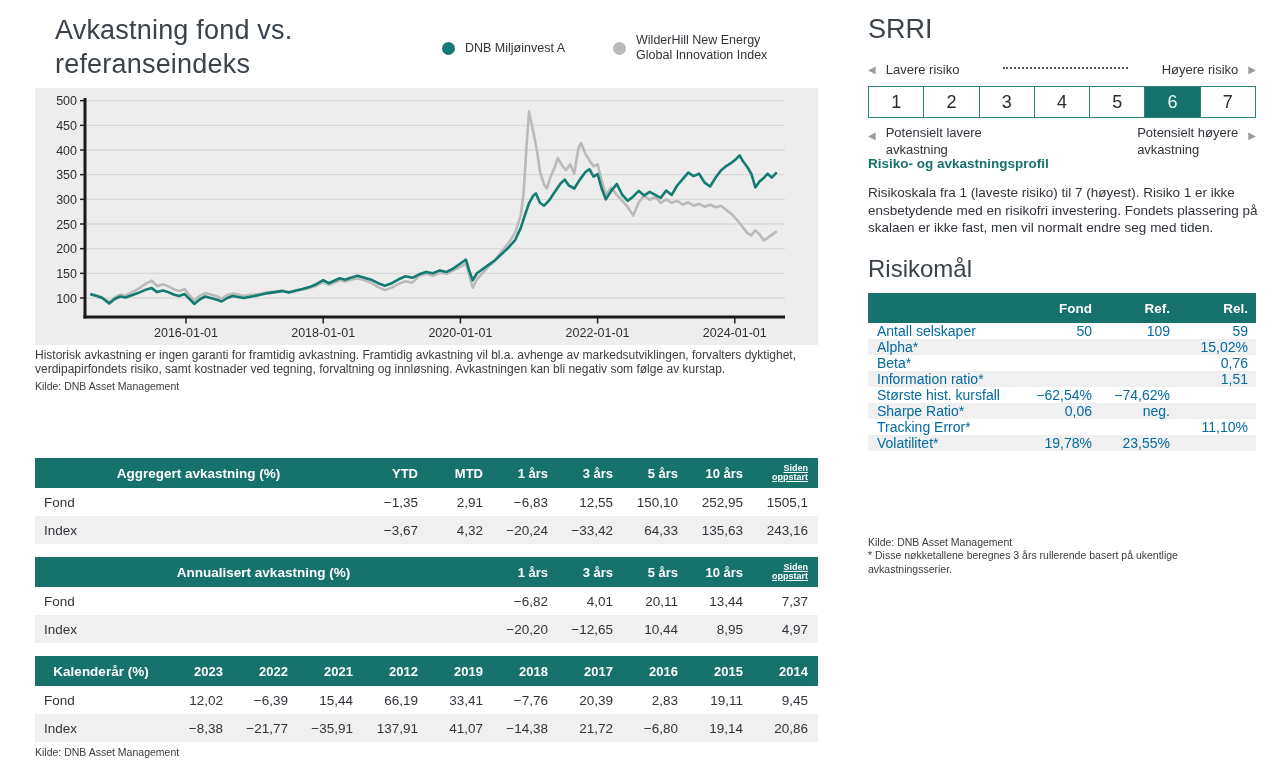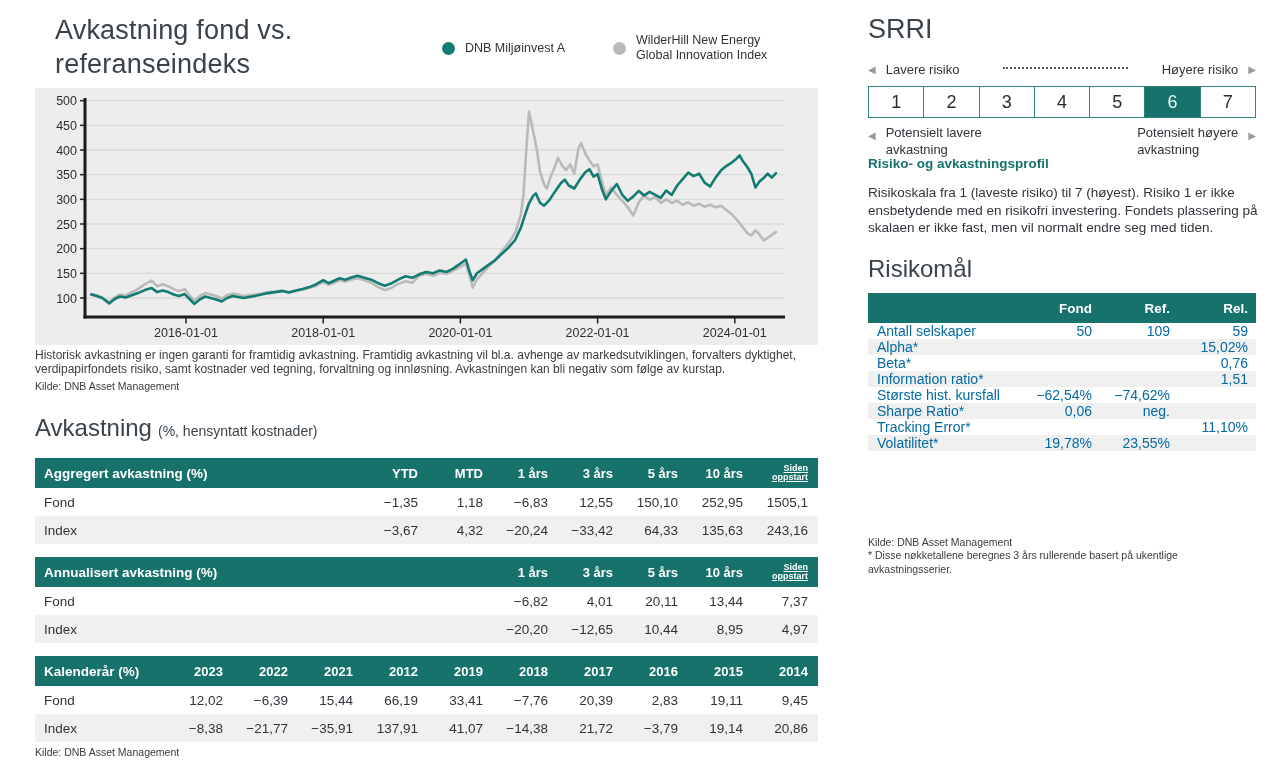--- a/index.html
+++ b/index.html
@@ -26,21 +26,21 @@
   .table-source { position:absolute; left:35px; top:746px; }
 
   .returns-heading { position:absolute; left:35px; top:414px; }
   .h-big { font-size:24px; color:#3A434B; }
   .h-sub { font-size:14px; color:#3A434B; margin-left:6px; }
 
   .perf-tables { position:absolute; left:35px; top:458px; width:783px; }
   table.perf-table { border-collapse:collapse; table-layout:fixed; width:783px; margin-bottom:13px; }
   table.perf-table th { background:#17726B; color:#fff; font-weight:bold; height:30px;
     font-size:13px; text-align:right; padding-right:10px; vertical-align:middle; }
-  table.perf-table th.lab { text-align:left; padding-left:9px; font-size:13.5px; }
+  table.perf-table th.lab { text-align:center; padding-left:9px; font-size:13.5px; }
   table.perf-table th.small div { font-size:9px; line-height:9.5px; font-weight:bold;text-decoration:underline; }
   table.perf-table td { height:28px; font-size:13.5px; color:#30343A; text-align:right; padding-right:10px; vertical-align:middle; }
   table.perf-table td.lab { text-align:left; padding-left:9px; }
   table.perf-table tr.alt { background:#F0F0F0; }
 
   
   .srri-title { position:absolute; left:868px; top:14px; font-size:27px; color:#3A434B; }
   .srri-scale-row { position:absolute; left:868px; top:62px; width:388px; display:flex; align-items:center; font-size:13px; color:#30343A; }
   .srri-scale-row .dots { flex:1; border-top:2px dotted #555; margin:0 34px 0 44px; height:0; transform:translateY(-2px); }
   .arrow { color:#9B9B9B; font-size:10px; }
@@ -136,23 +136,20 @@
       <text x="699.8" y="249" text-anchor="middle" font-size="12.5" fill="#2F2F2F">2024-01-01</text>
       <line x1="50" y1="10" x2="50" y2="230.5" stroke="#1A1A1A" stroke-width="3"></line>
       <line x1="48.5" y1="229" x2="750" y2="229" stroke="#1A1A1A" stroke-width="3"></line>
       <polyline points="56.3,206.1 61.8,207.5 67.3,209.5 74.2,213.9 79.7,209.5 85.1,206.5 90.6,207.5 96.1,204.6 103.0,201.1 109.8,196.2 116.7,192.7 122.2,198.2 127.7,196.2 133.2,198.2 138.7,201.1 144.1,203.1 149.6,201.1 155.1,208.0 159.2,212.5 164.7,208.0 170.2,205.1 175.7,206.5 181.2,208.0 186.7,210.5 192.2,207.0 197.6,205.6 203.1,206.5 208.6,208.0 214.1,207.0 219.6,206.5 226.5,205.6 233.3,204.1 240.2,203.6 247.0,202.6 253.9,204.1 260.8,203.1 267.6,201.6 274.5,200.1 281.3,197.7 288.2,194.2 293.7,196.7 299.2,194.7 304.7,192.2 310.2,193.7 315.6,191.7 322.5,190.3 329.4,192.2 336.2,194.7 343.1,199.1 349.9,202.1 356.8,199.6 363.7,195.7 370.5,193.2 377.4,194.7 384.2,187.8 391.1,185.8 398.0,187.8 404.8,184.8 411.7,185.8 418.5,182.4 425.4,178.9 430.9,175.5 434.3,187.3 437.7,199.6 441.9,191.3 447.4,185.3 452.8,179.4 459.7,173.0 466.6,163.6 473.4,155.2 480.3,144.4 485.8,127.1 488.5,106.4 491.3,62.0 494.0,23.5 496.7,36.3 499.5,49.7 502.2,64.0 505.0,83.7 509.1,96.5 511.8,100.5 516.0,87.7 520.1,78.3 522.8,69.9 526.9,77.3 531.0,82.2 535.2,76.3 539.3,85.7 543.4,60.5 546.1,55.1 550.3,65.5 554.4,72.4 558.5,78.3 562.6,76.3 566.7,92.6 570.8,106.9 576.3,99.5 581.8,106.9 587.3,112.8 592.8,119.2 598.3,127.6 603.8,114.3 609.2,107.4 614.7,111.8 620.2,108.9 625.7,114.8 631.2,111.3 636.7,114.8 642.2,112.8 647.7,116.8 653.2,114.3 658.6,117.7 664.1,115.8 669.6,118.7 675.1,116.8 680.6,119.2 686.1,117.7 691.6,122.2 697.1,126.6 701.2,131.1 704.6,135.0 708.0,139.5 712.1,144.9 716.3,147.3 720.4,142.4 724.5,146.4 728.6,152.3 732.7,149.8 736.8,146.9 741.0,143.9" fill="none" stroke="#BABABA" stroke-width="2.6" stroke-linejoin="round" stroke-linecap="round"></polyline>
       <polyline points="56.3,206.5 61.8,208.0 67.3,210.0 74.2,215.4 79.7,211.0 85.1,208.5 90.6,209.5 96.1,207.5 103.0,205.1 109.8,202.1 116.7,200.1 122.2,204.1 127.7,202.6 133.2,204.1 138.7,206.5 144.1,208.0 149.6,206.1 155.1,211.5 159.2,215.9 164.7,211.5 170.2,208.5 175.7,210.0 181.2,211.5 186.7,213.5 192.2,210.0 197.6,208.0 203.1,209.0 208.6,210.0 214.1,209.0 219.6,208.0 226.5,206.5 233.3,205.1 240.2,204.1 247.0,203.1 253.9,204.6 260.8,202.6 267.6,201.1 274.5,199.1 281.3,196.2 288.2,192.2 293.7,195.2 299.2,192.7 304.7,190.3 310.2,191.7 315.6,189.8 322.5,187.8 329.4,189.8 336.2,191.7 343.1,195.2 349.9,197.7 356.8,195.2 363.7,191.3 370.5,188.3 377.4,189.8 384.2,186.3 391.1,183.9 398.0,185.3 404.8,182.4 411.7,183.9 418.5,180.4 425.4,175.5 430.9,171.5 434.3,182.9 437.7,192.2 441.9,185.3 447.4,181.4 452.8,177.4 459.7,172.5 466.6,166.1 473.4,159.7 480.3,151.8 485.8,139.9 490.6,125.1 494.0,115.3 498.1,107.9 500.9,105.4 505.0,114.8 509.1,117.7 514.6,111.8 520.1,103.4 525.6,95.5 529.7,91.6 533.8,97.5 539.3,100.5 544.8,91.6 550.3,84.2 554.4,81.2 558.5,88.6 562.6,86.2 566.7,100.5 570.8,111.3 576.3,102.9 581.8,96.0 587.3,106.9 592.8,112.8 598.3,108.4 603.8,102.9 609.2,107.4 614.7,103.9 620.2,106.9 625.7,109.9 631.2,102.5 636.7,106.9 642.2,97.5 647.7,91.1 653.2,84.7 658.6,88.1 664.1,85.7 669.6,94.6 675.1,98.5 680.6,89.6 686.1,82.2 691.6,77.8 697.1,74.3 701.2,70.9 704.6,67.4 708.0,73.3 712.1,78.8 716.3,85.7 720.4,99.5 724.5,93.6 728.6,90.1 732.7,85.7 736.8,89.6 741.0,85.2" fill="none" stroke="#127C72" stroke-width="2.6" stroke-linejoin="round" stroke-linecap="round"></polyline>
     </svg>
 
   <div class="disclaimer">Historisk avkastning er ingen garanti for framtidig avkastning. Framtidig avkastning vil bl.a. avhenge av markedsutviklingen, forvalters dyktighet, verdipapirfondets risiko, samt kostnader ved tegning, forvaltning og innløsning. Avkastningen kan bli negativ som følge av kurstap.</div>
   <div class="chart-source">Kilde: DNB Asset Management</div>
 
-  <div class="returns-heading">
-    <span class="h-big">Avkastning</span><span class="h-sub">(%, hensyntatt kostnader)</span>
-  </div>
 
   <div class="perf-tables">
       <table class="perf-table">
         <colgroup>
           <col style="width: 328px;">
           <col style="width: 65px;">
           <col style="width: 65px;">
           <col style="width: 65px;">
           <col style="width: 65px;">
           <col style="width: 65px;">
@@ -171,21 +168,21 @@
             <th class="small">
               <div>Siden</div>
               <div>oppstart</div>
             </th>
           </tr>
         </thead>
         <tbody>
           <tr>
             <td class="lab">Fond</td>
             <td>−1,35</td>
-            <td>1,18</td>
+            <td>2,91</td>
             <td>−6,83</td>
             <td>12,55</td>
             <td>150,10</td>
             <td>252,95</td>
             <td>1505,1</td>
           </tr>
           <tr class="alt">
             <td class="lab">Index</td>
             <td>−3,67</td>
             <td>4,32</td>
@@ -283,21 +280,21 @@
           </tr>
           <tr class="alt">
             <td class="lab">Index</td>
             <td>−8,38</td>
             <td>−21,77</td>
             <td>−35,91</td>
             <td>137,91</td>
             <td>41,07</td>
             <td>−14,38</td>
             <td>21,72</td>
-            <td>−3,79</td>
+            <td>−6,80</td>
             <td>19,14</td>
             <td>20,86</td>
           </tr>
         </tbody>
       </table>
     </div>
   <div class="table-source">Kilde: DNB Asset Management</div>
 
   <div class="srri-title">SRRI</div>
 

